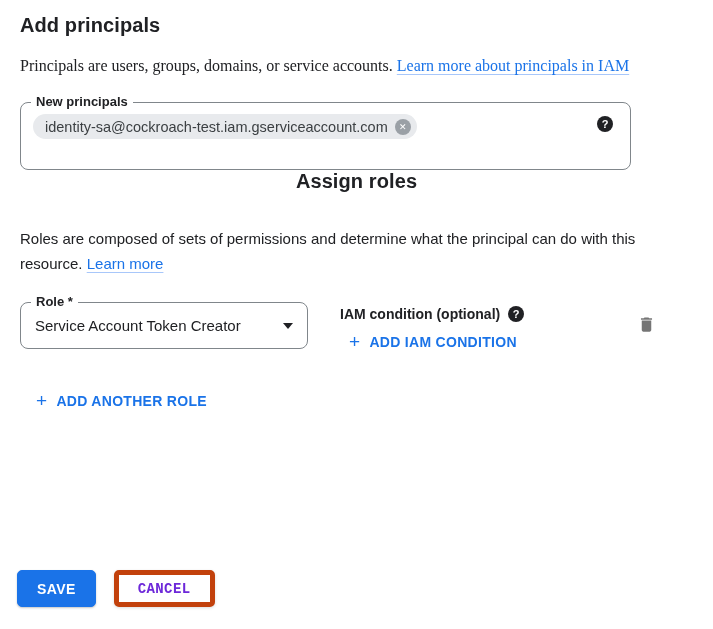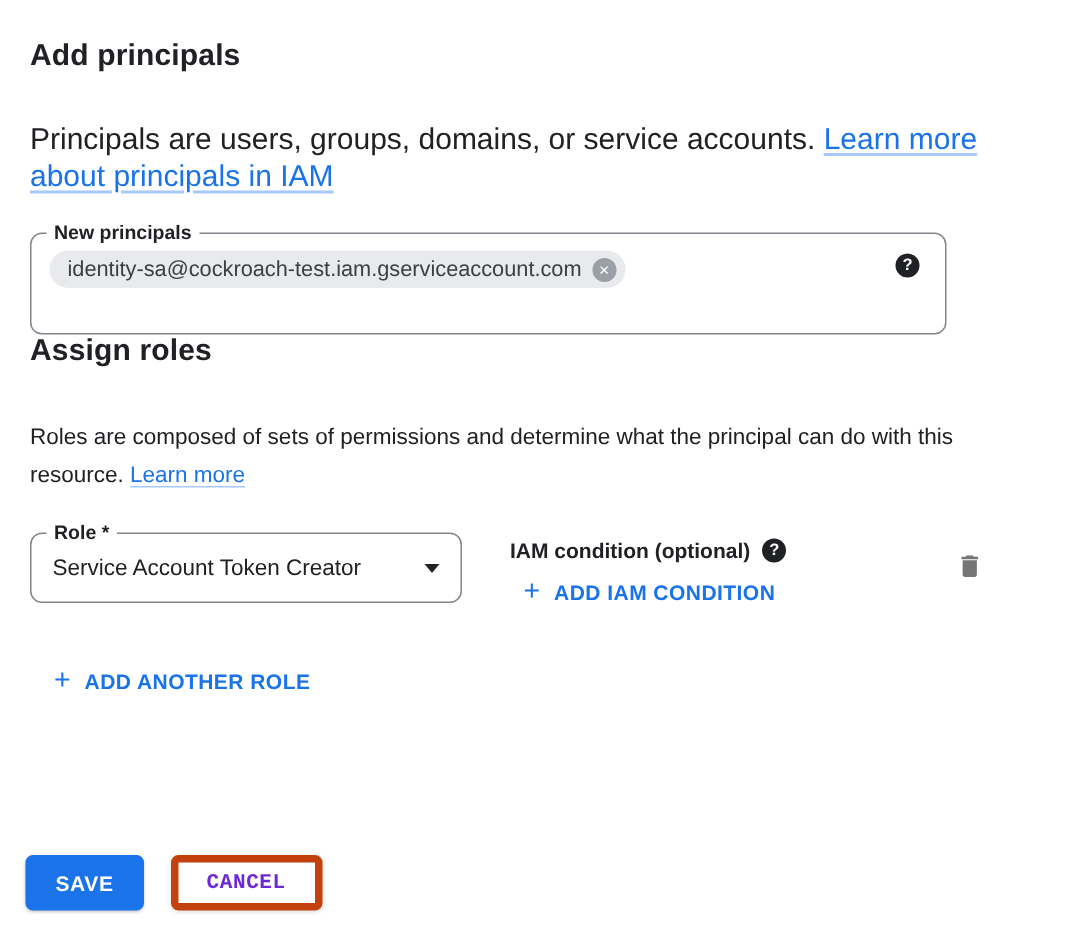--- a/index.html
+++ b/index.html
@@ -5,35 +5,36 @@
   * { box-sizing: border-box; }
   html, body { margin: 0; padding: 0; }
   body {
     width: 713px;
     height: 629px;
     background: #ffffff;
     font-family: "Liberation Sans", "DejaVu Sans", sans-serif;
     color: #202124;
     overflow: hidden;
   }
-  .container { padding: 26px 20px 0 20px; position: relative; }
+  .container { padding: 14px 20px 0 20px; position: relative; }
 
   h1.section-title {
     font-size: 20px;
     font-weight: 700;
     margin: 0;
     color: #202124;
     letter-spacing: 0.1px;
   }
   .intro {
-    margin-top: 32px;
-    font-size: 20px;
+    margin-top: 16px;
+    font-size: 16px;
     line-height: 25px;
     max-width: 648px;
     color: #202124;
+    font-family: Liberation Serif, serif;
   }
   a.text-link {
     color: #1a73e8;
     text-decoration: underline;
     text-decoration-color: #a8c7fa;
     text-underline-offset: 3px;
     cursor: pointer;
   }
 
   
@@ -94,21 +95,21 @@
     color: #ffffff;
     font-size: 11px;
     font-weight: 700;
     line-height: 16px;
     text-align: center;
     cursor: pointer;
     flex: 0 0 auto;
   }
   .field-help { position: absolute; right: 17px; top: 13px; }
 
-  .assign-title { margin-top: 40px; }
+  .assign-title { margin-top: 40px; text-align: center; }
   .assign-desc {
     margin-top: 33px;
     font-size: 15px;
     line-height: 25px;
     max-width: 648px;
   }
 
   .role-row {
     margin-top: 26px;
     display: flex;

